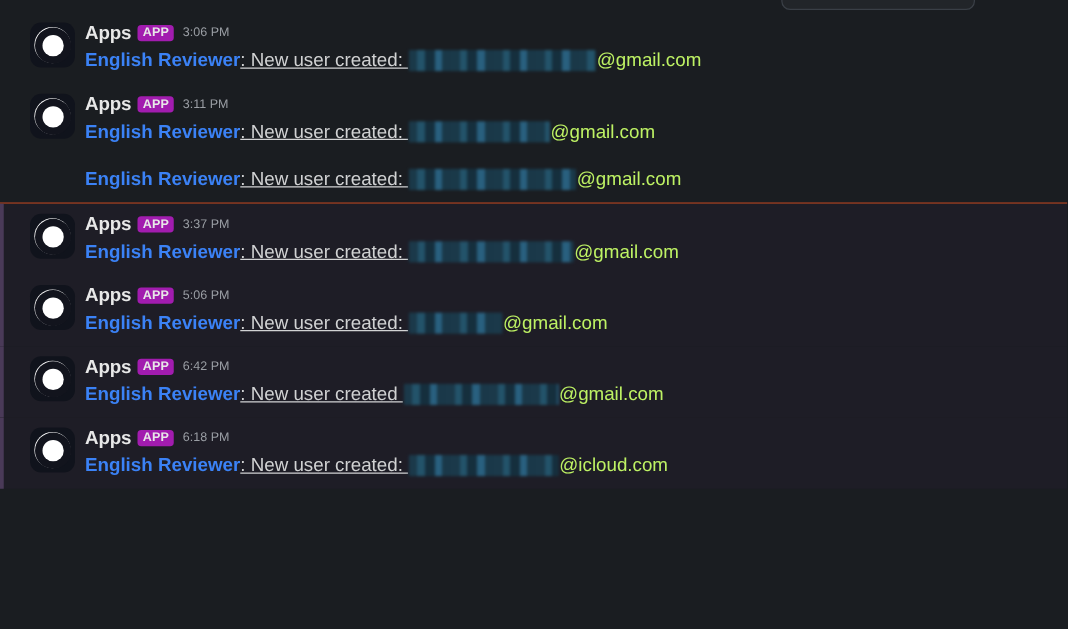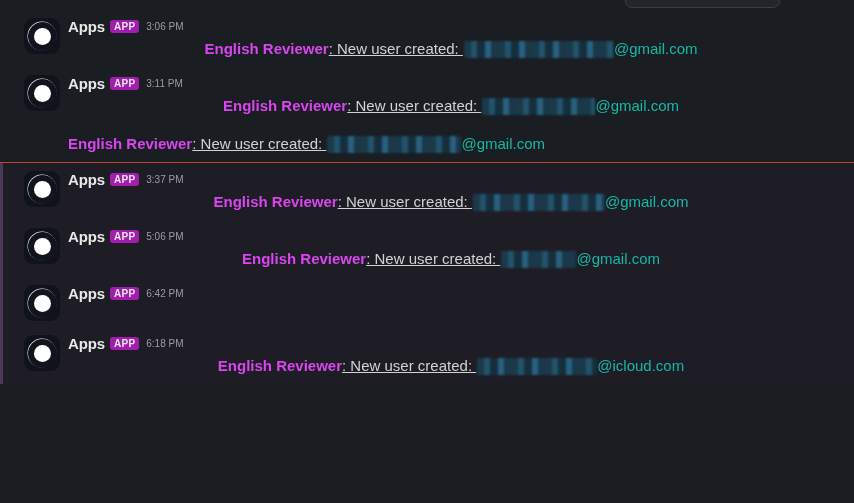--- a/index.html
+++ b/index.html
@@ -86,21 +86,20 @@
     width: 17px;
     height: 17px;
     border-radius: 50%;
     background: #ffffff;
     box-shadow: 0 0 0 6px #12141d;
   }
 
   .msg-body {
     flex: 1 1 auto;
     min-width: 0;
-    text-align: center;
   }
 
   
   .msg-header {
     display: flex;
     align-items: center;
     height: 20px;
     margin-bottom: 1px;
   }
   .sender-name {
@@ -134,28 +133,28 @@
     color: #d1d2d3;
     white-space: nowrap;
     margin-top: 1px;
   }
   .msg-line.continued {
     margin-top: 14px;
     padding-left: 44px;
   }
   .msg-line .reviewer {
     font-weight: 700;
-    color: #d946ef;
+    color: #3b82f6;
   }
   .msg-line .body-text {
     color: #d1d2d3;
     text-decoration: underline;
   }
   .msg-line .link {
-    color: #14b8a6;
+    color: #bef264;
   }
 
   
   .redact {
     display: inline-block;
     vertical-align: -4px;
     height: 17px;
     margin: 0 0 0 1px;
     border-radius: 1px;
     background:
@@ -252,20 +251,21 @@
         <div class="group-inner">
           <div class="avatar">
             <div class="ring"></div>
           </div>
           <div class="msg-body">
             <div class="msg-header">
               <span class="sender-name">Apps</span>
               <span class="app-badge">APP</span>
               <span class="msg-time">6:42 PM</span>
             </div>
+            <div class="msg-line"><span class="reviewer">English Reviewer</span><span class="body-text">: New user created </span><span class="redact" style="width: 124px;"></span><span class="link">@gmail.com</span></div>
           </div>
         </div>
       </div>
       <div class="msg-group unread">
         <div class="group-inner">
           <div class="avatar">
             <div class="ring"></div>
           </div>
           <div class="msg-body">
             <div class="msg-header">

